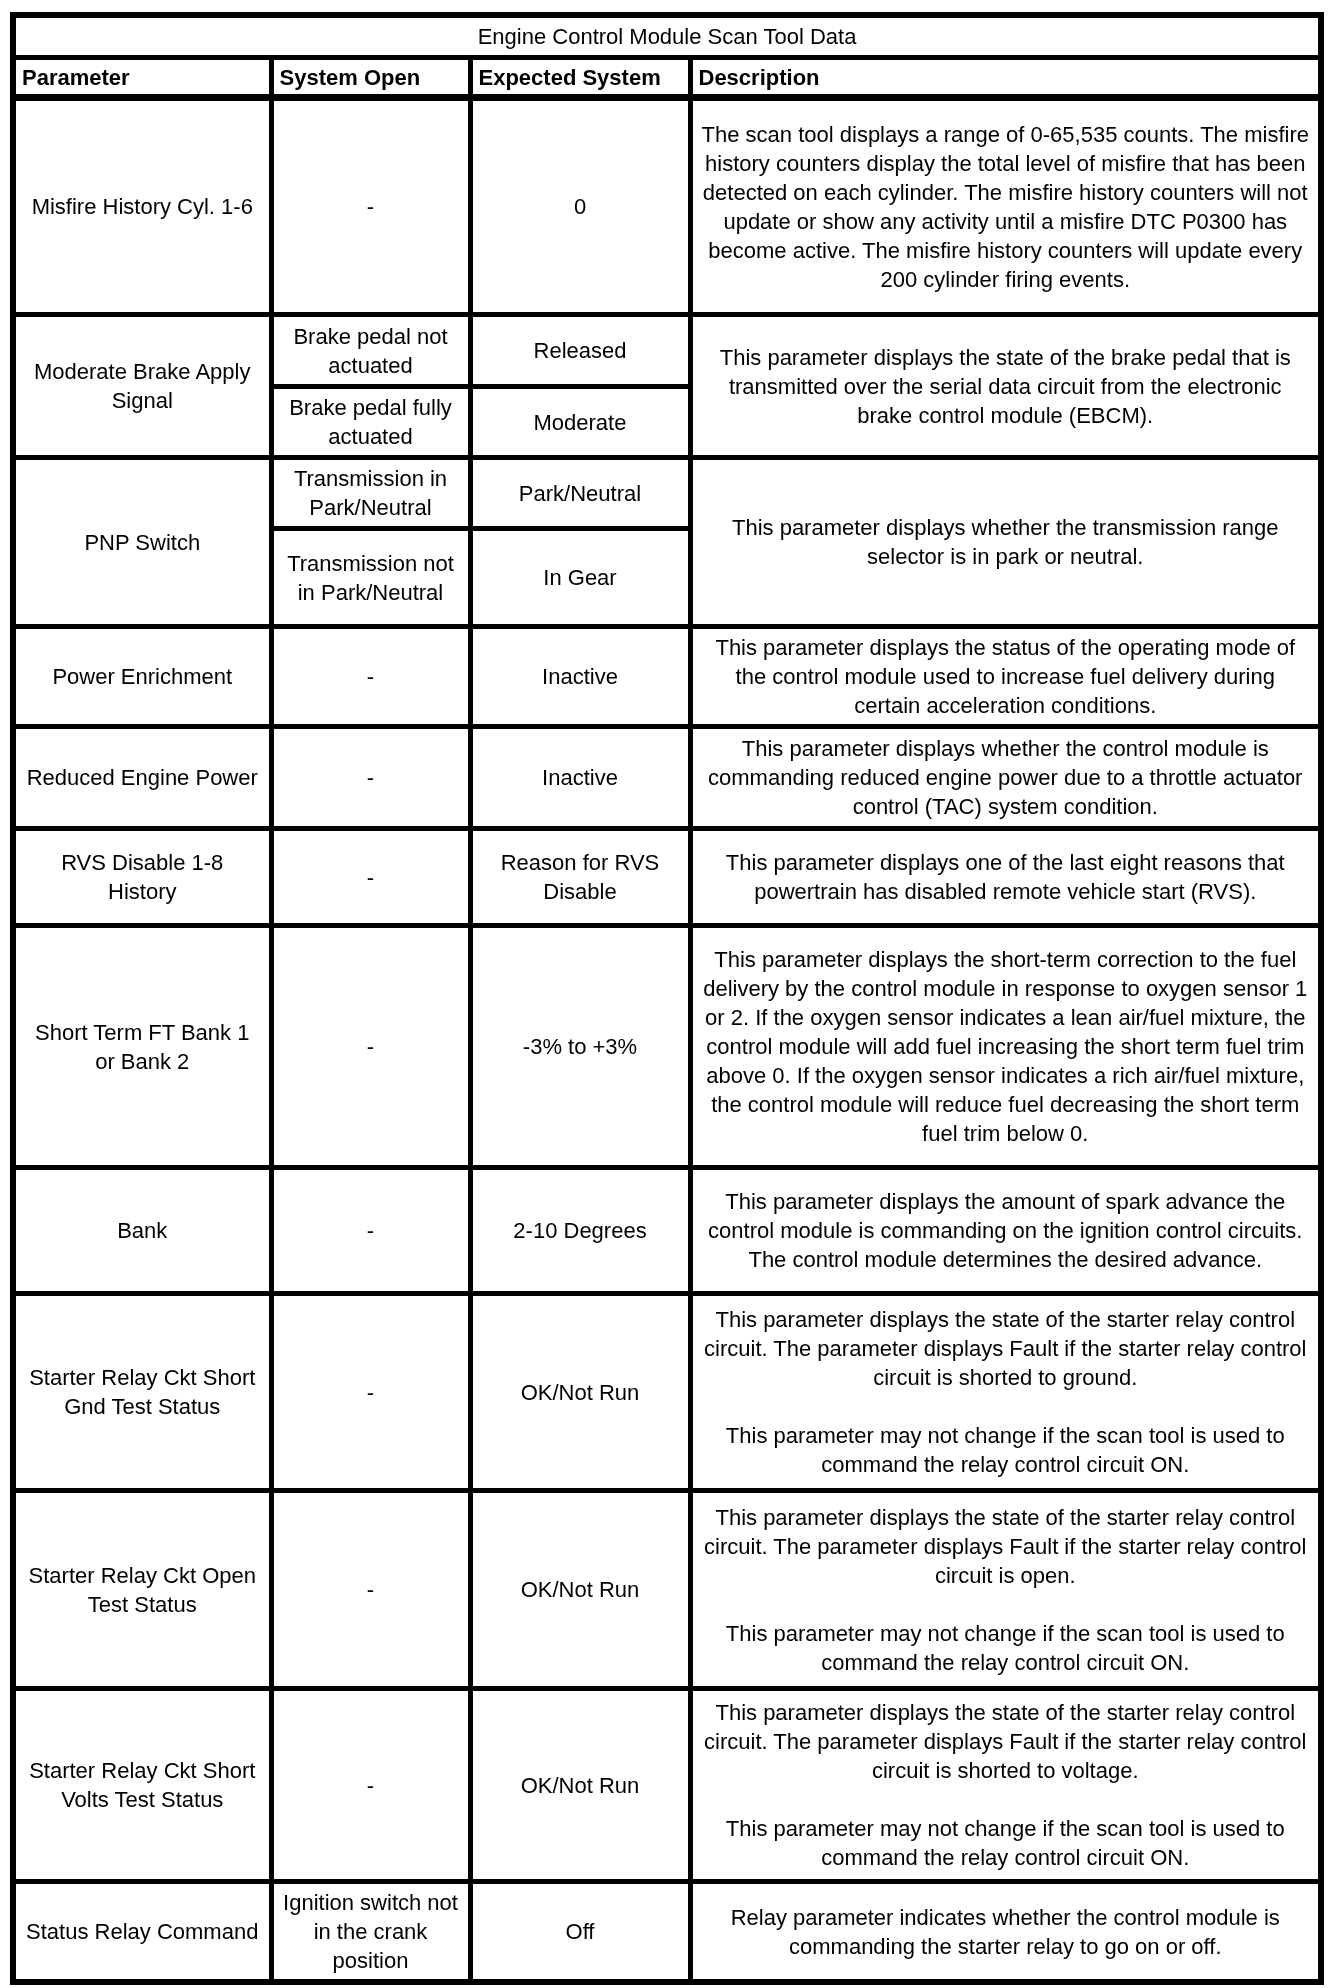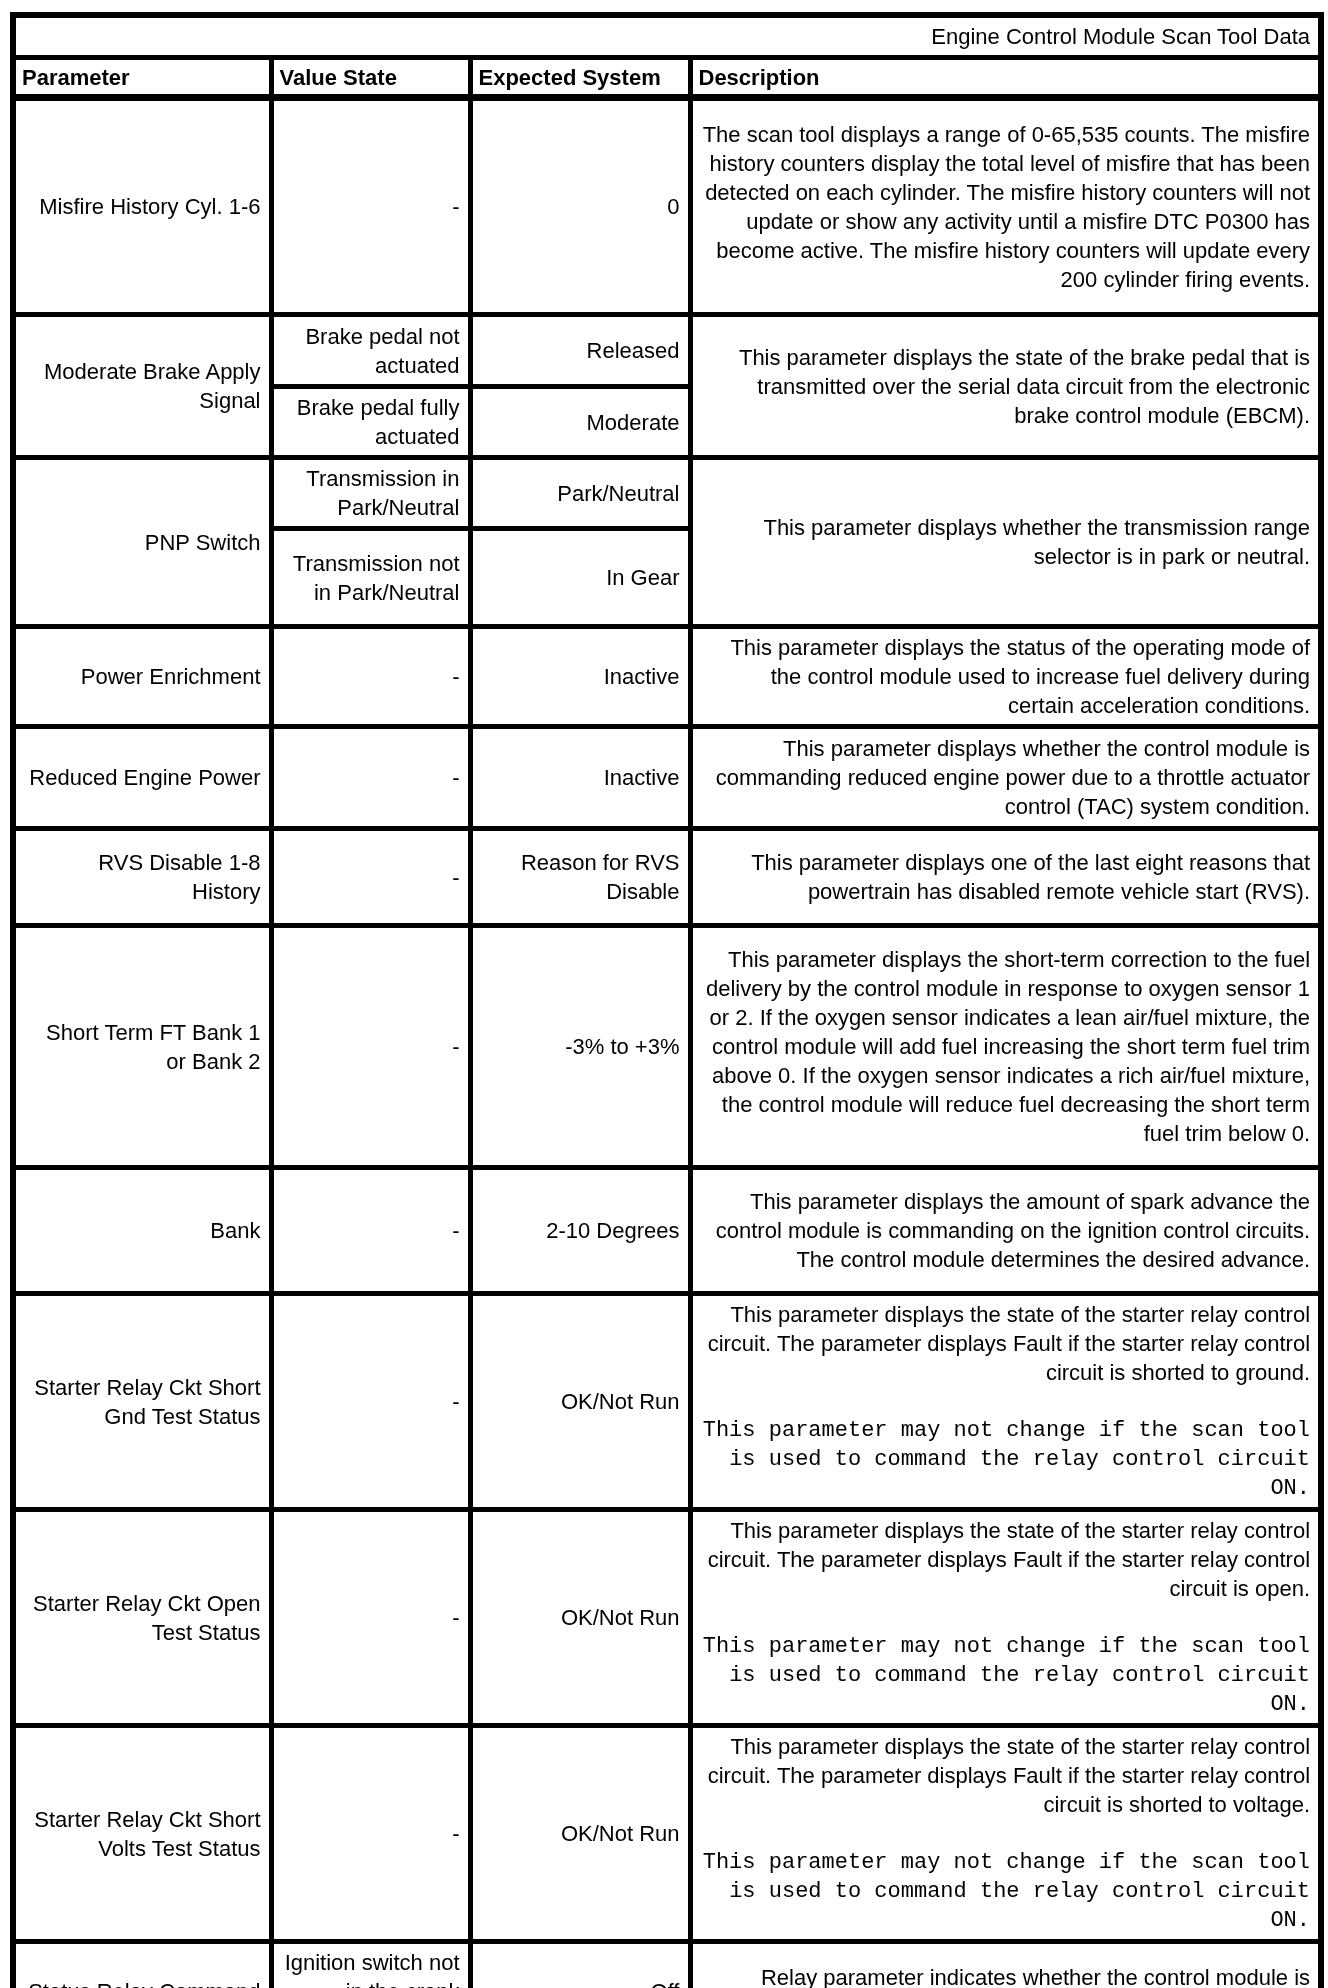--- a/index.html
+++ b/index.html
@@ -21,21 +21,21 @@
     border-collapse: collapse;
     border: 6px solid #000000;
     font-size: 22px;
     line-height: 29px;
   }
   table.scan-table td, table.scan-table th {
     border: 5px solid #000000;
     box-sizing: border-box;
     padding: 4px 8px 4px 8px;
     vertical-align: middle;
-    text-align: right;
+    text-align: center;
     overflow: hidden;
     font-weight: normal;
   }
   th.title-cell {
     height: 38px;
     text-align: center;
     font-weight: bold;
     border-bottom: 6px solid #000000;
     padding: 2px 8px;
   }
@@ -48,41 +48,40 @@
   }
   tr.row-start td {
     border-top: 5px solid #a3a3a3;
   }
   td.desc p {
     margin: 0;
     padding: 0;
   }
   td.desc p + p {
     margin-top: 29px;
-    font-family: Liberation Mono, monospace;
   }
 </style>
 </head>
 <body>
 
 <div class="page">
   <table class="scan-table">
     <colgroup>
       <col style="width:258px">
       <col style="width:199px">
       <col style="width:220px">
       <col style="width:631px">
     </colgroup>
     <thead>
       <tr>
         <th class="title-cell" colspan="4">Engine Control Module Scan Tool Data</th>
       </tr>
       <tr class="head-row">
         <th>Parameter</th>
-        <th>Value State</th>
+        <th>System Open</th>
         <th>Expected System</th>
         <th>Description</th>
       </tr>
     </thead>
     <tbody>
         <tr class="row-start">
           <td rowspan="1">Misfire History Cyl. 1-6</td>
           <td style="height: 217px;">-</td>
           <td>0</td>
           <td rowspan="1" class="desc">

